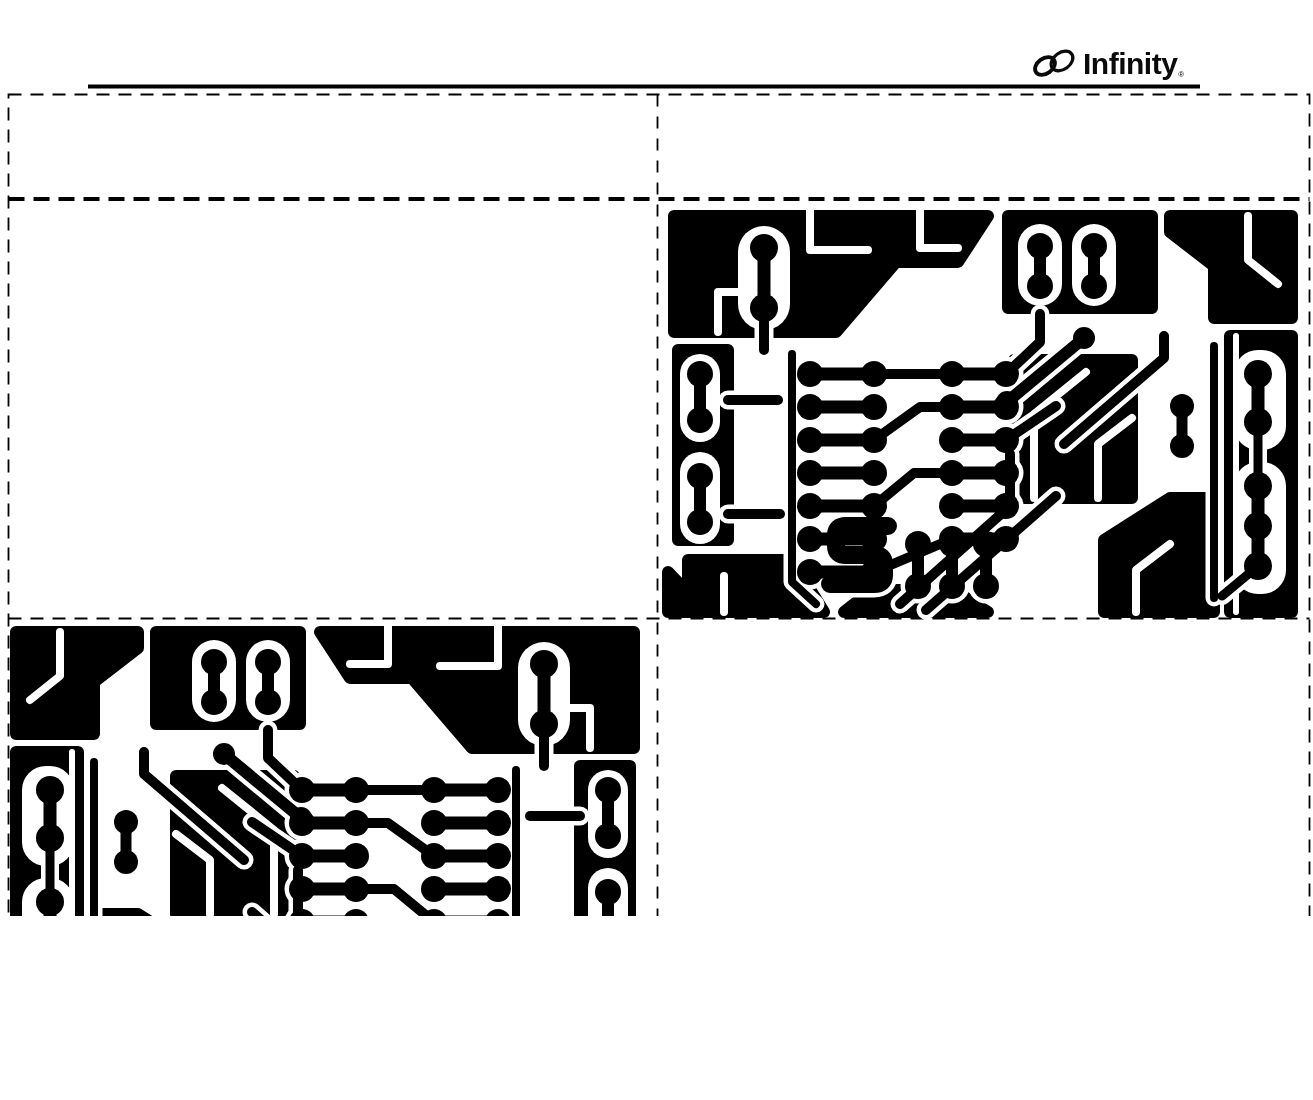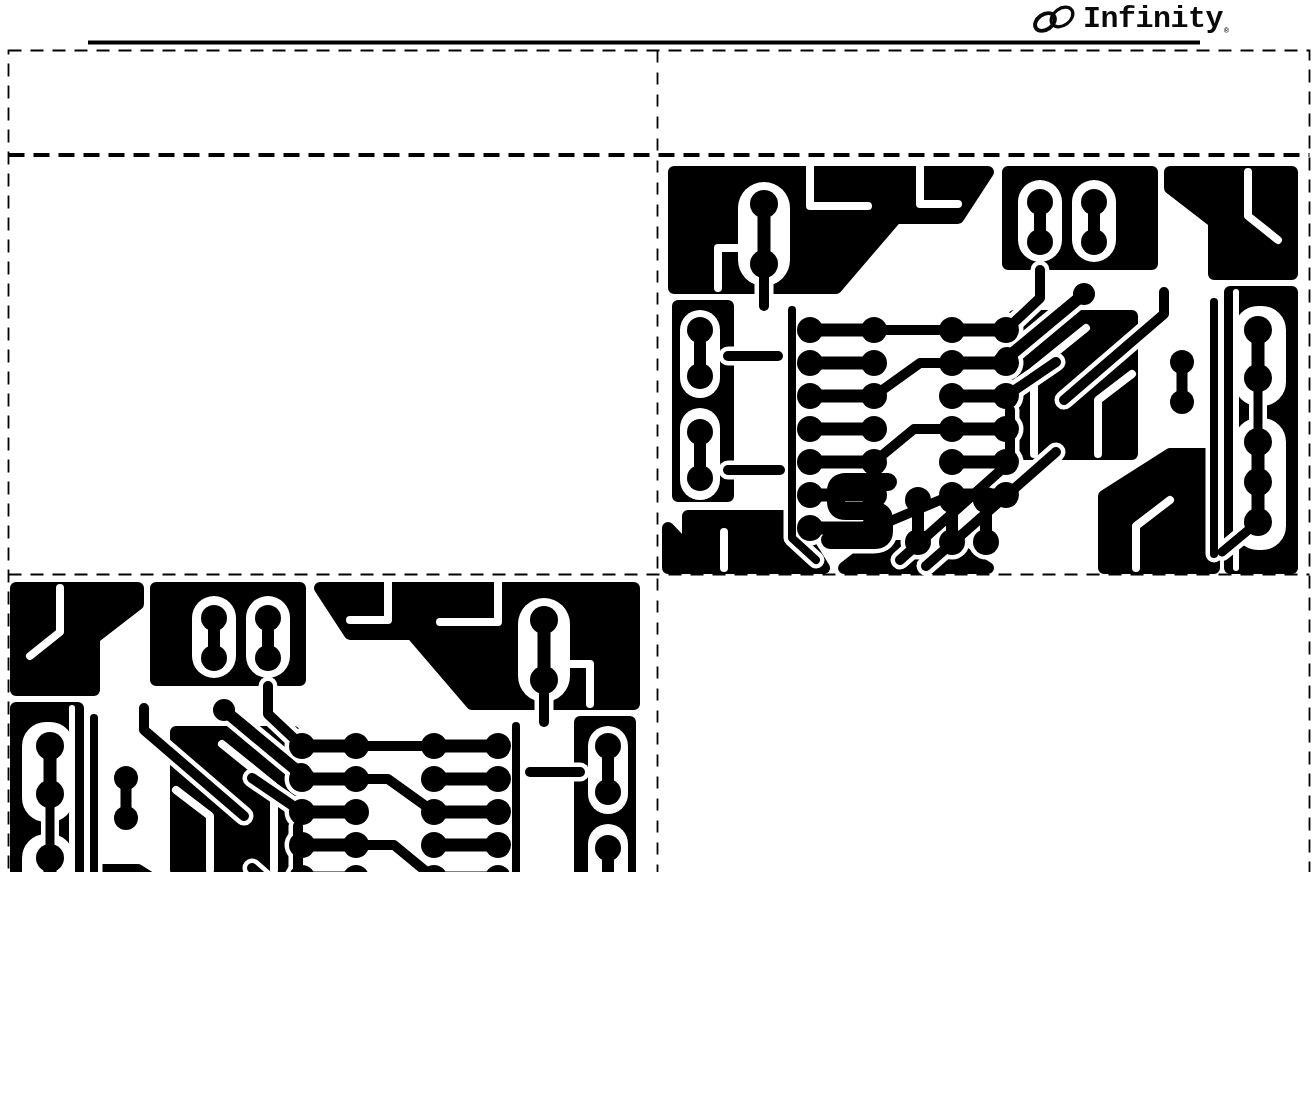--- a/index.html
+++ b/index.html
@@ -1,21 +1,22 @@
 <!DOCTYPE html>
 <html><head>
 <meta charset="utf-8">
 <style>
   html,body{margin:0;padding:0;background:#ffffff;}
   .page{
     position:relative;
     width:1313px;height:872px;
     background:#ffffff;
-    font-family:Liberation Mono, monospace;
+    font-family:Liberation Sans, sans-serif;
     overflow:hidden;
+    margin-top:44px;
   }
   .art{position:absolute;left:0;top:0;}
   .logo{
     position:absolute;left:1031px;top:1px;
     display:flex;align-items:flex-start;
     color:#0a0a0a;
   }
   .logo-icon{width:48px;height:37px;margin-right:4px;}
   .logo-text{
     font-size:30px;font-weight:bold;letter-spacing:-0.5px;

